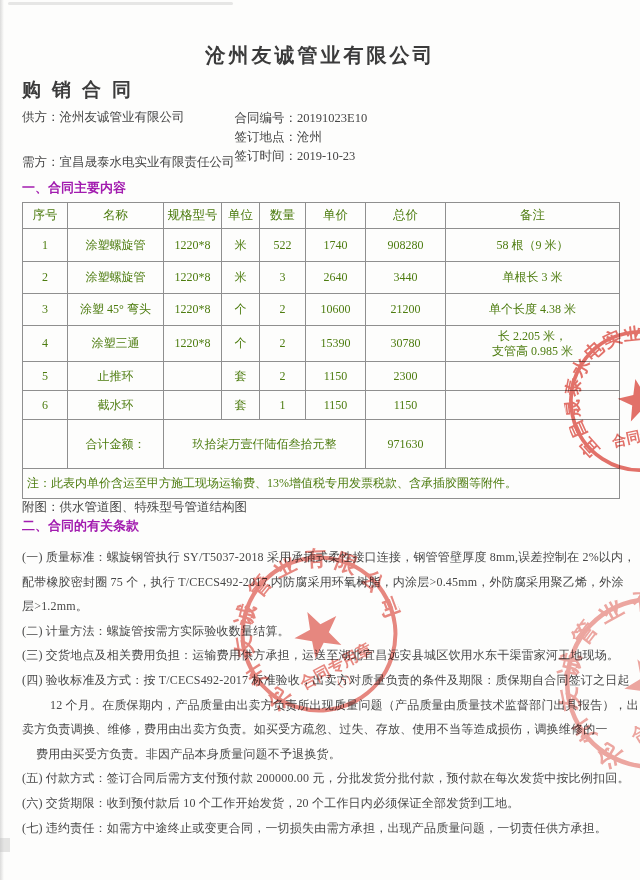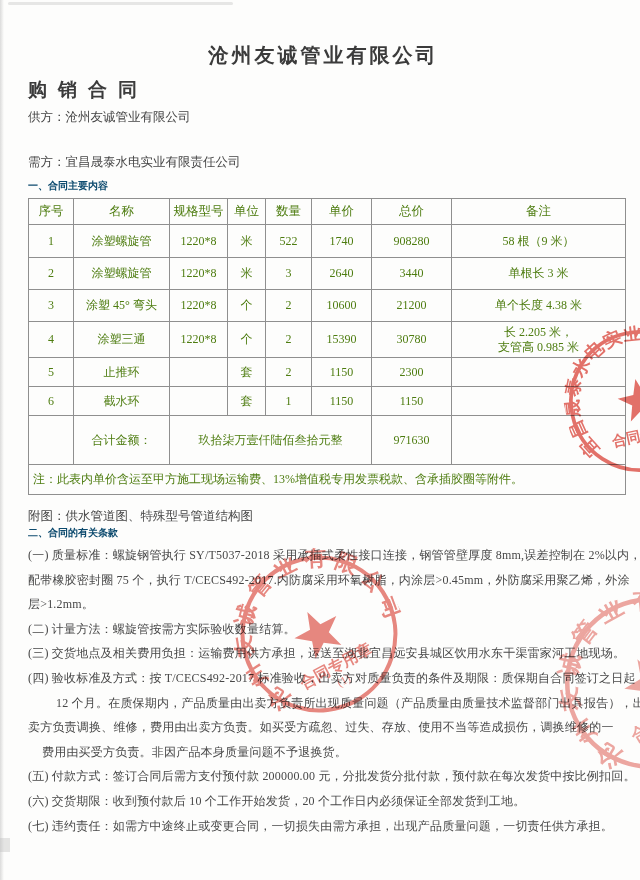--- a/index.html
+++ b/index.html
@@ -5,63 +5,62 @@
   * { margin: 0; padding: 0; box-sizing: border-box; }
   html, body { background: #e8e8e8; }
   .page {
     position: relative;
     width: 640px; height: 880px;
     margin: 0 auto;
     background: #fdfdfc;
     overflow: hidden;
     font-family: "Liberation Serif", "DejaVu Serif", serif;
     color: #454545;
-    padding-left: 6px;
   }
   .inner { padding: 0 21px 0 22px; }
 
   .title {
     margin-top: 42px; text-align: center;
     font-size: 20px; font-weight: 600; letter-spacing: 3px; color: #3b3b3b;
   }
   .subtitle {
     margin-top: 8px; text-align: left;
     font-size: 19px; font-weight: 600; letter-spacing: 11px; color: #3b3b3b;
   }
 
   .meta { margin-top: 6px; display: flex; justify-content: flex-start; font-size: 12.5px; }
   .meta-left .line { line-height: 17px; }
   .meta-left .line + .line { margin-top: 11px; }
   .meta-left .sec-heading { margin-top: 8px; }
   .meta-right { padding-right: 28px; }
   .meta-right .line { line-height: 19px; }
 
-  .sec-heading { font-size: 10px; font-weight: 600; color: #0c4a6e; }
+  .sec-heading { font-size: 13px; font-weight: 600; color: #a21caf; }
 
   table.items {
     margin-top: 5px; width: 597px;
     border-collapse: collapse; table-layout: fixed;
     font-size: 12px; color: #4d7c0f;
   }
   table.items td, table.items th {
     border: 1px solid #8f8f8f;
     text-align: center; vertical-align: middle;
     font-weight: normal; padding: 1px 2px;
     overflow: hidden;
   }
   table.items th { height: 26px; font-size: 12.5px; }
   tr.r1 td { height: 33px; } tr.r2 td { height: 32px; } tr.r3 td { height: 32px; }
   tr.r4 td { height: 36px; } tr.r5 td { height: 29px; } tr.r6 td { height: 29px; }
   tr.total td { height: 49px; }
   tr.tnote td { height: 30px; text-align: left; padding-left: 4px; font-size: 12px; }
   .note2l { line-height: 15px; font-size: 12px; }
 
-  .attachment { margin-top: 13px; font-size: 12.5px; }
+  .attachment { margin-top: 0; font-size: 12.5px; }
   .sec2-heading { margin-top: 1px; }
-  .clauses { margin-top: 3px; font-size: 12px; letter-spacing: 0.2px; color: #474747; }
+  .clauses { margin-top: 10px; font-size: 12px; letter-spacing: 0.2px; color: #474747; }
   .cl { line-height: 24.6px; white-space: nowrap; }
   .ind1 { padding-left: 14px; }
   .ind2 { padding-left: 28px; }
 
   
   .stamp { position: absolute; mix-blend-mode: multiply; pointer-events: none; }
   .stamp svg { display: block; }
   .stamp-buyer   { left: 565px; top: 326px; width: 150px; height: 150px; opacity: .8;  transform: rotate(-12deg); }
   .stamp-sup-c   { left: 236px; top: 551px; width: 166px; height: 166px; opacity: .68; transform: rotate(-28deg); }
   .stamp-sup-r   { left: 560px; top: 592px; width: 182px; height: 182px; opacity: .5;  transform: rotate(-30deg); }
@@ -84,20 +83,25 @@
 
   <div class="inner">
     <div class="title">沧州友诚管业有限公司</div>
     <div class="subtitle">购销合同</div>
 
     <div class="meta">
       <div class="meta-left">
         <div class="line"><span>供方：</span><span>沧州友诚管业有限公司</span></div>
         <div class="line" style="margin-top:28px;"><span>需方：</span><span>宜昌晟泰水电实业有限责任公司</span></div>
         <div class="sec-heading">一、合同主要内容</div>
+      </div>
+      <div class="meta-right">
+        <div class="line"><span>合同编号：</span><span>20191023E10</span></div>
+        <div class="line"><span>签订地点：</span><span>沧州</span></div>
+        <div class="line"><span>签订时间：</span><span>2019-10-23</span></div>
       </div>
     </div>
 
     <table class="items">
       <colgroup>
         <col style="width:45px">
           <col style="width:96px">
           <col style="width:58px">
           <col style="width:38px">
         <col style="width:46px">

